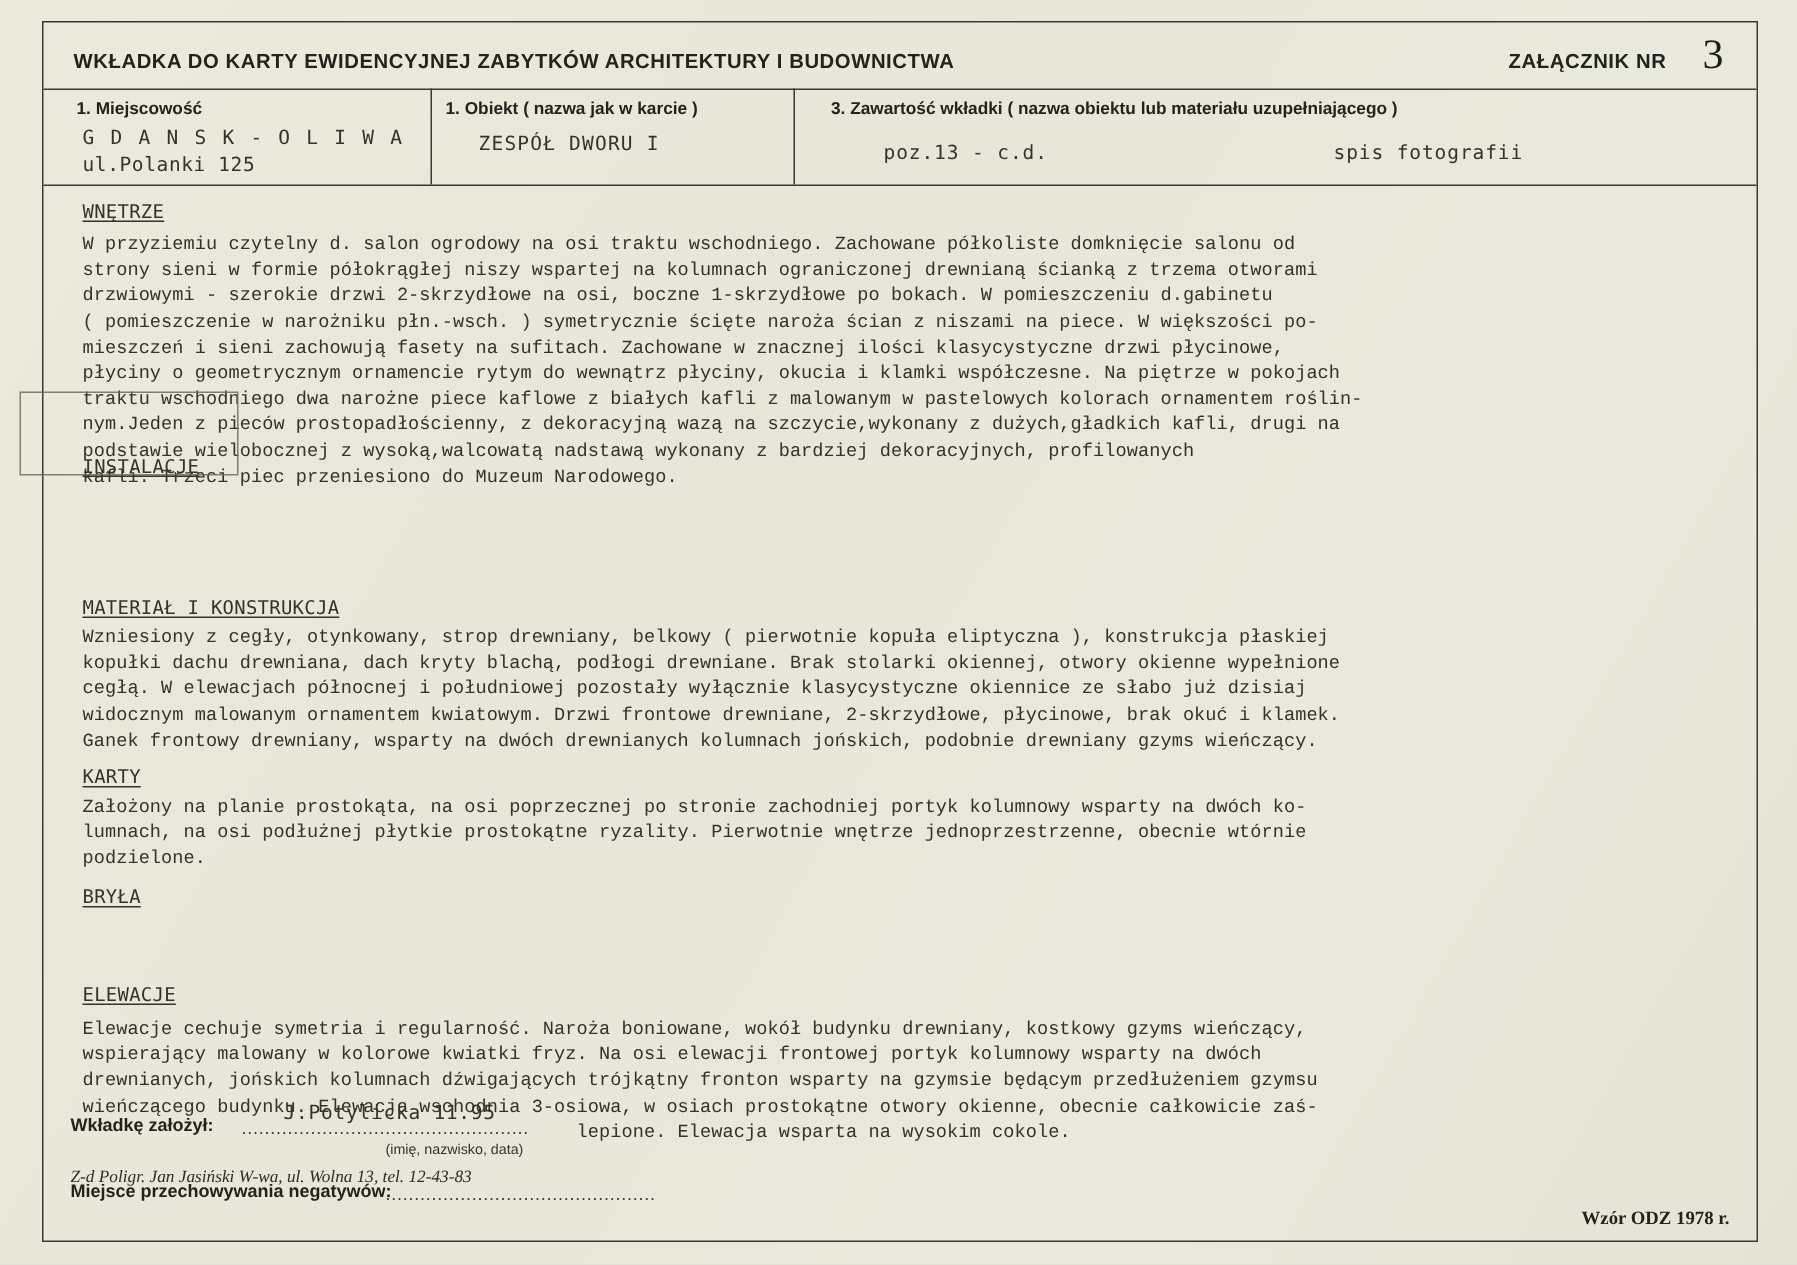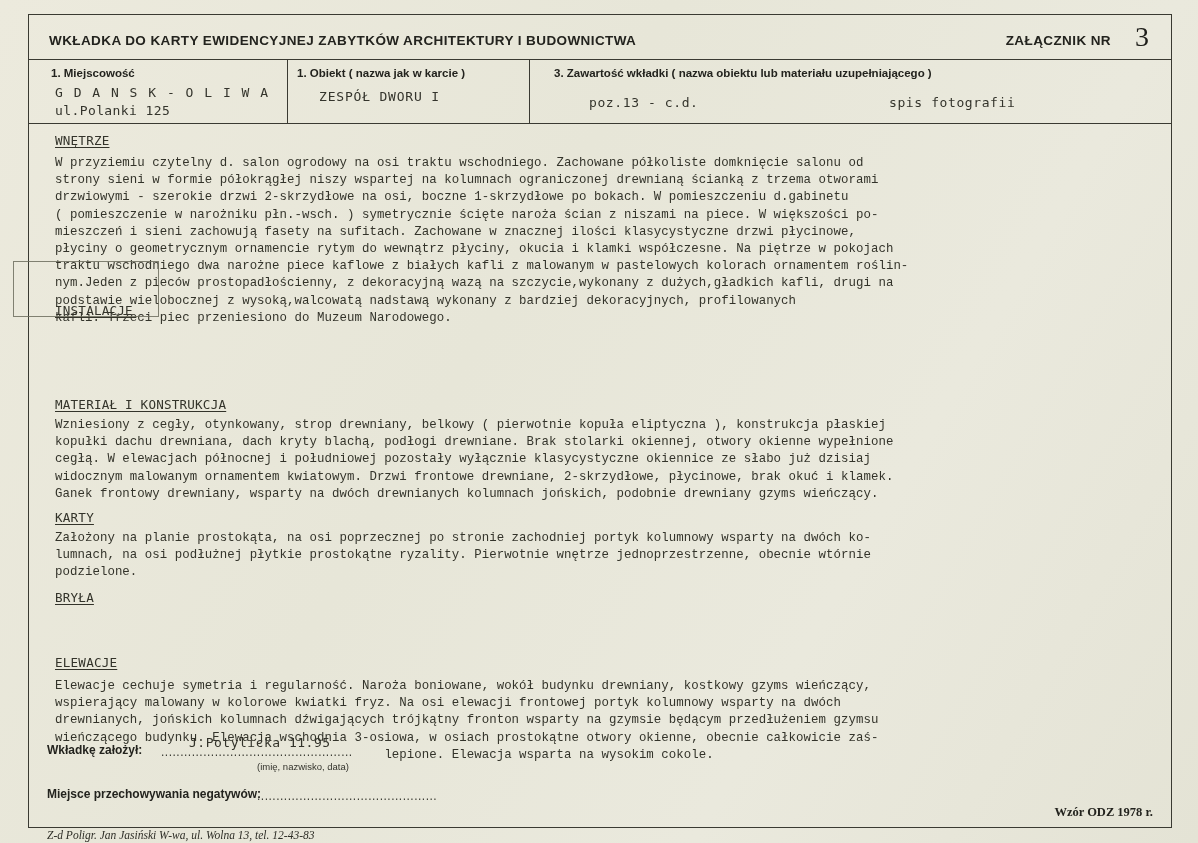--- a/index.html
+++ b/index.html
@@ -255,18 +255,18 @@
                                             lepione. Elewacja wsparta na wysokim cokole.</div>
 
       <div class="foot-label" style="left:18px; top:728px;">Wkładkę założył:</div>
       <div class="dots" style="left:132px; top:730px; width:300px;">..................................................</div>
       <div class="foot-hand" style="left:160px; top:720px;">J.Potylicka        11.95</div>
       <div class="foot-sub" style="left:228px; top:746px;">(imię, nazwisko, data)</div>
 
       <div class="foot-label" style="left:18px; top:772px;">Miejsce przechowywania negatywów:</div>
       <div class="dots" style="left:228px; top:774px; width:270px;">...............................................</div>
 
-      <div class="foot-print" style="left:18px; top:814px;">Z-d Poligr. Jan Jasiński W-wa, ul. Wolna 13, tel. 12-43-83</div>
+      <div class="foot-print" style="left:18px; top:764px;">Z-d Poligr. Jan Jasiński W-wa, ul. Wolna 13, tel. 12-43-83</div>
       <div class="foot-wzor" style="right:18px; top:790px;">Wzór ODZ 1978 r.</div>
 
     </div>
   </div>
 </div>
 
 </body></html>

